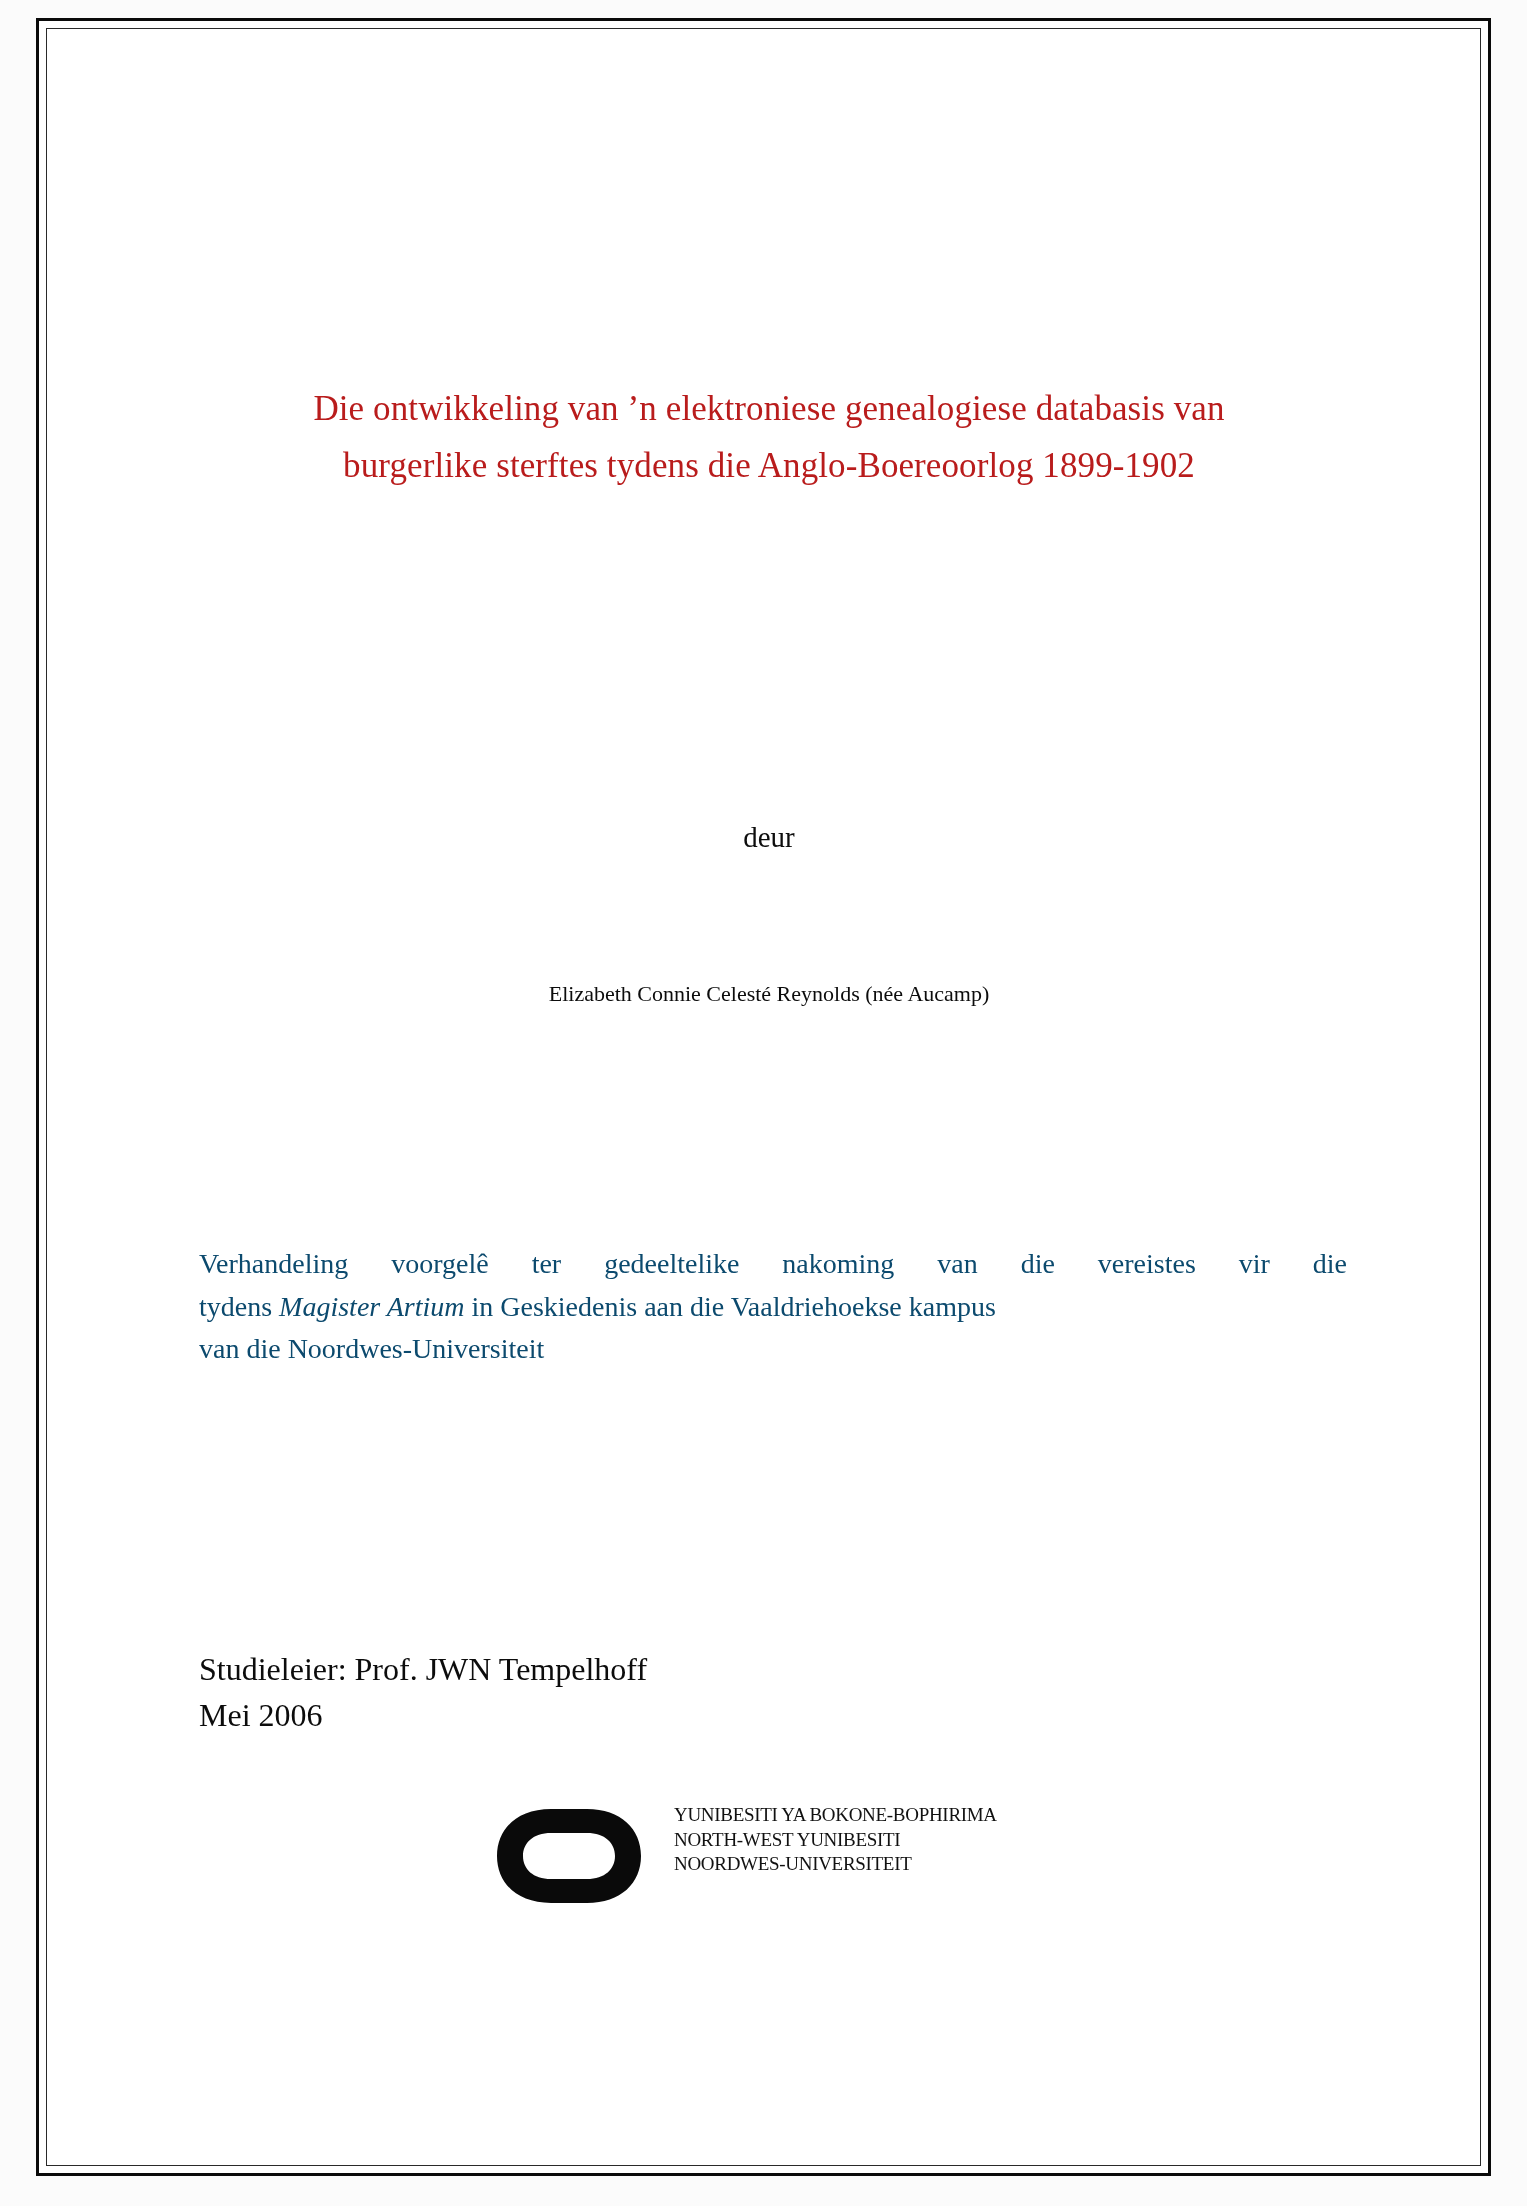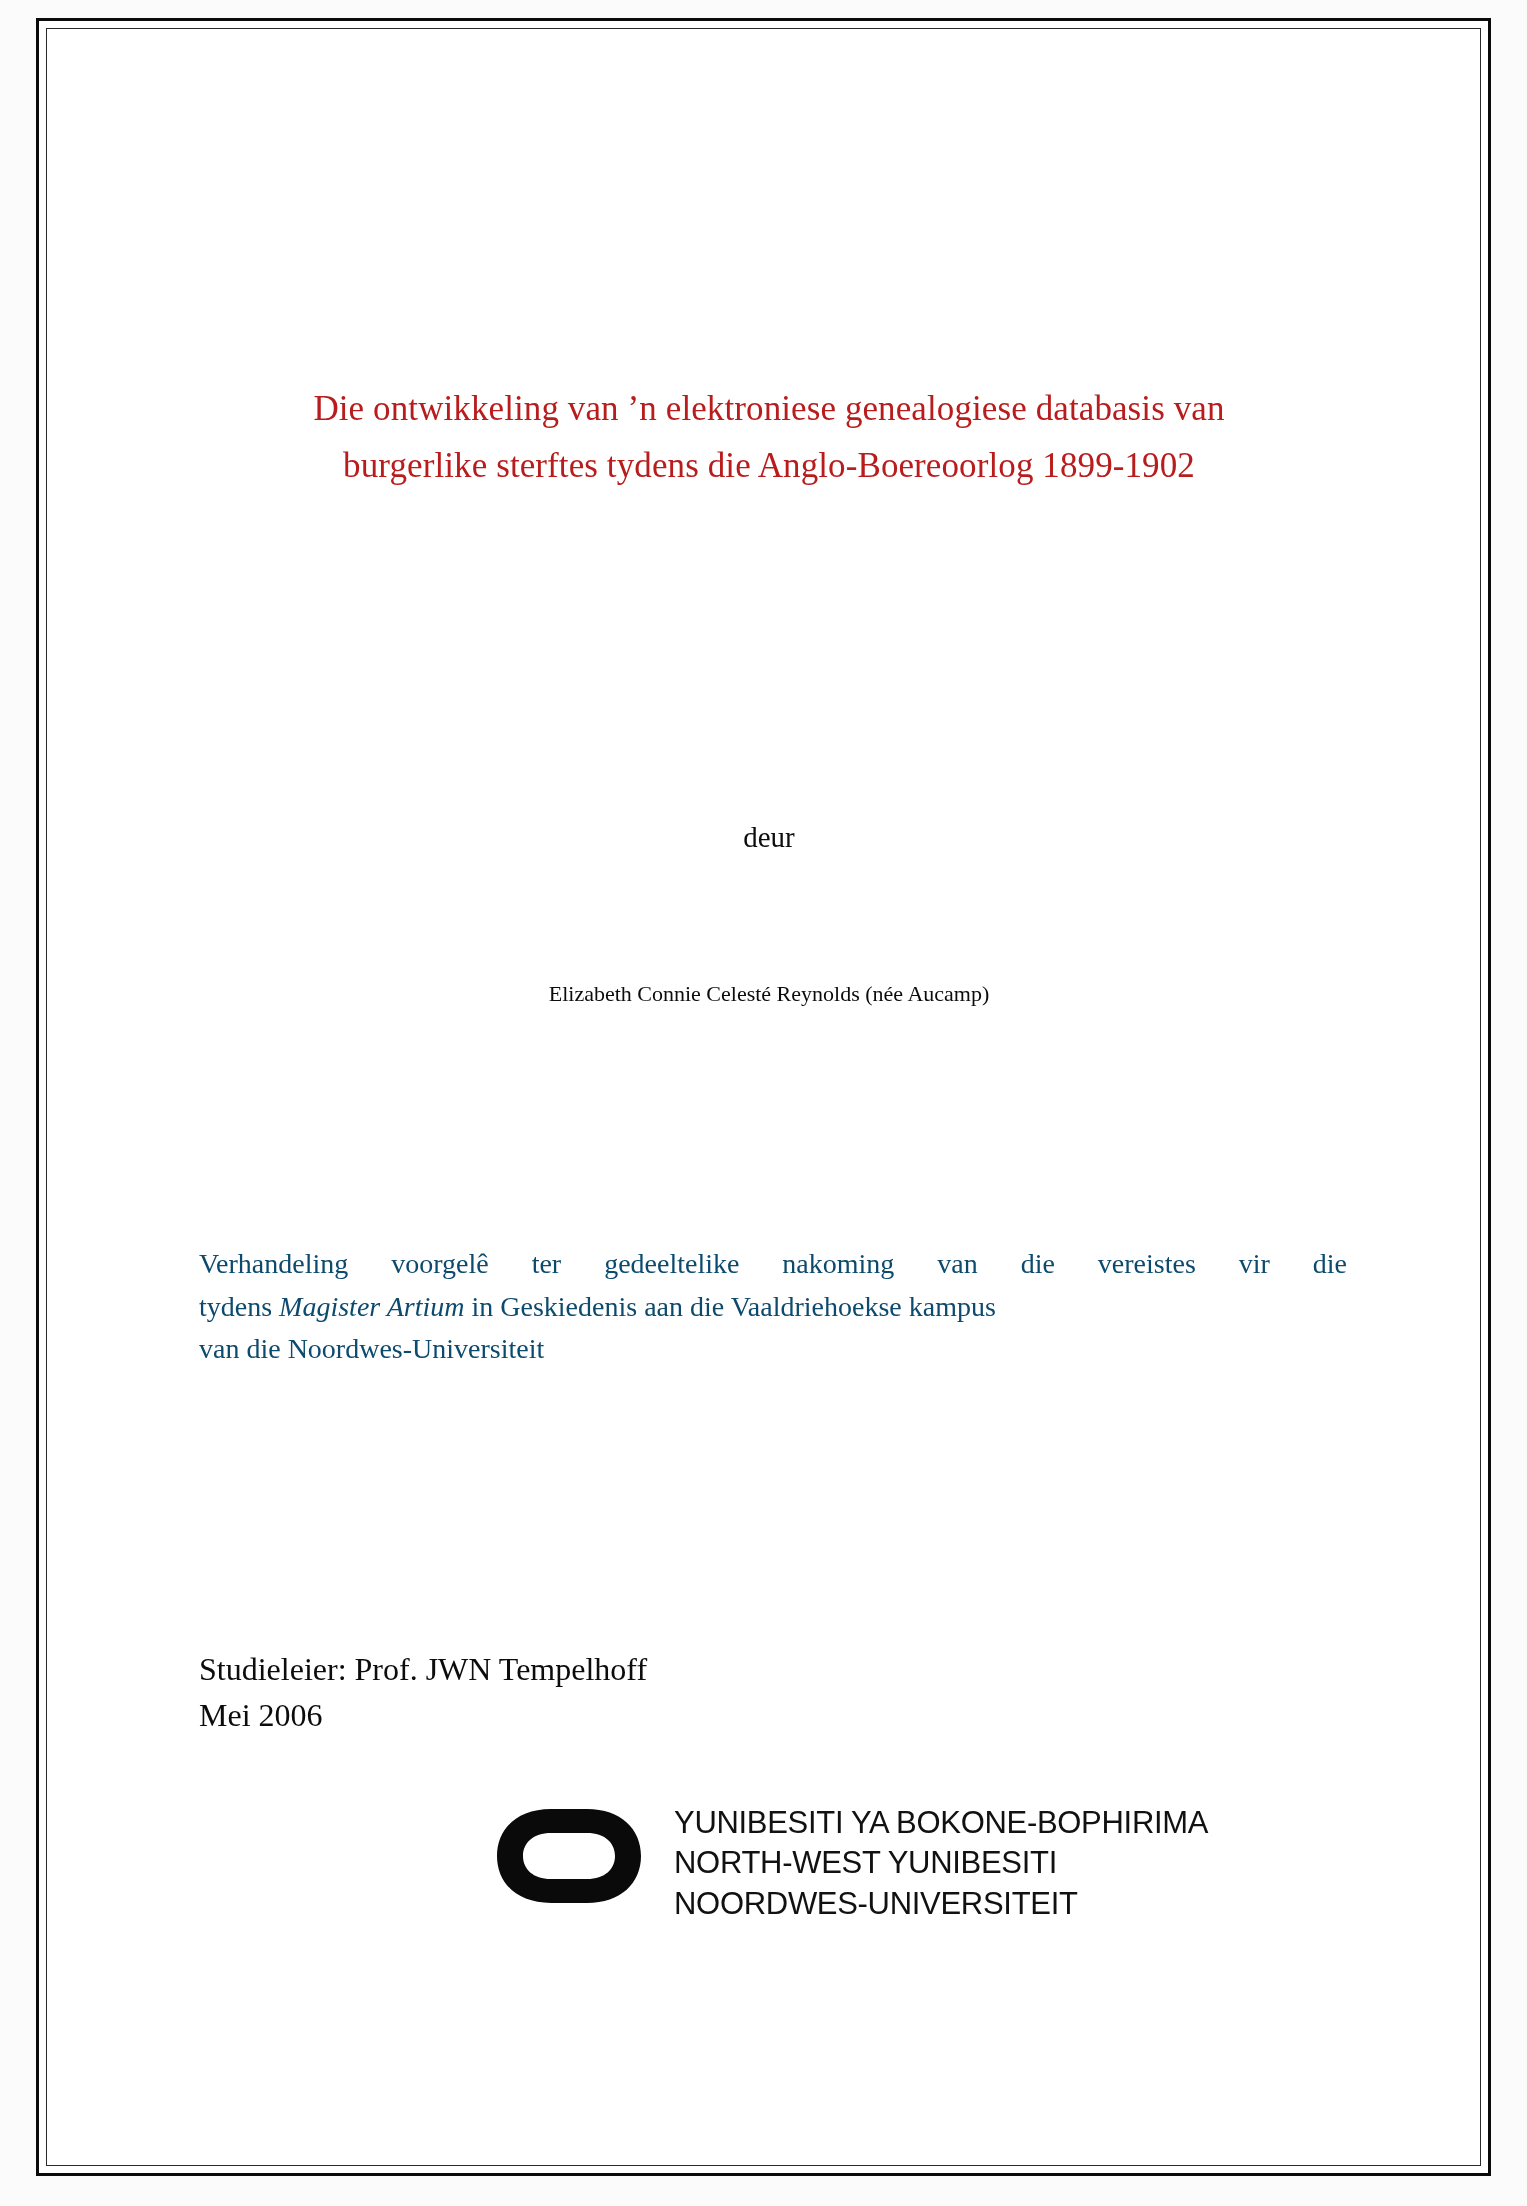--- a/index.html
+++ b/index.html
@@ -137,22 +137,22 @@
     position: absolute;
     left: 0;
     top: 2px;
     width: 170px;
     height: 110px;
   }
   .logo-text {
     position: absolute;
     left: 185px;
     top: 4px;
-    font-family: Liberation Sans, sans-serif;
-    font-size: 31px;
+    font-family: Liberation Serif, serif;
+    font-size: 19px;
     line-height: 1.30;
     letter-spacing: -0.3px;
     color: #111111;
     white-space: nowrap;
   }
 </style>
 </head>
 <body>
 
 <div class="page-scan">

